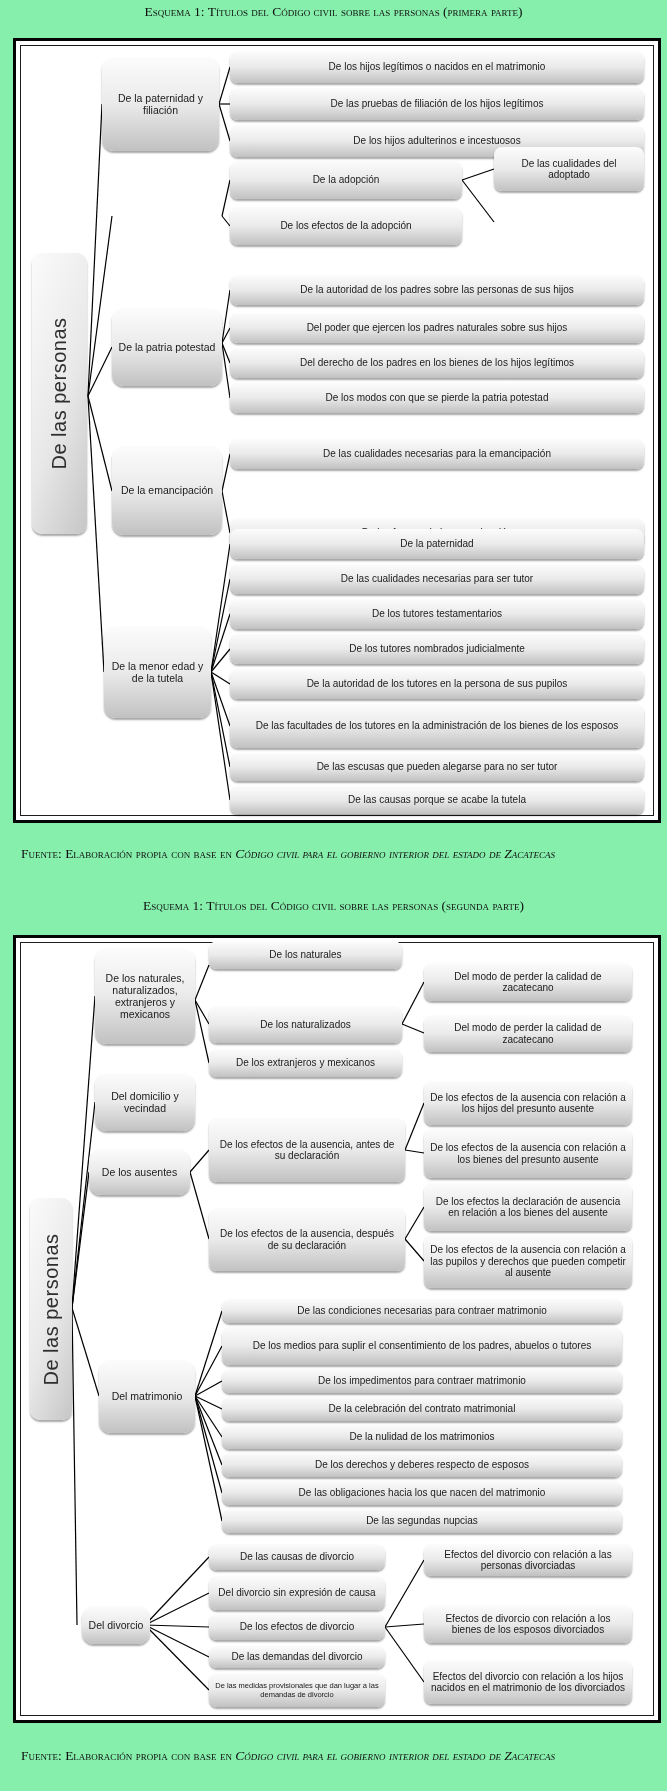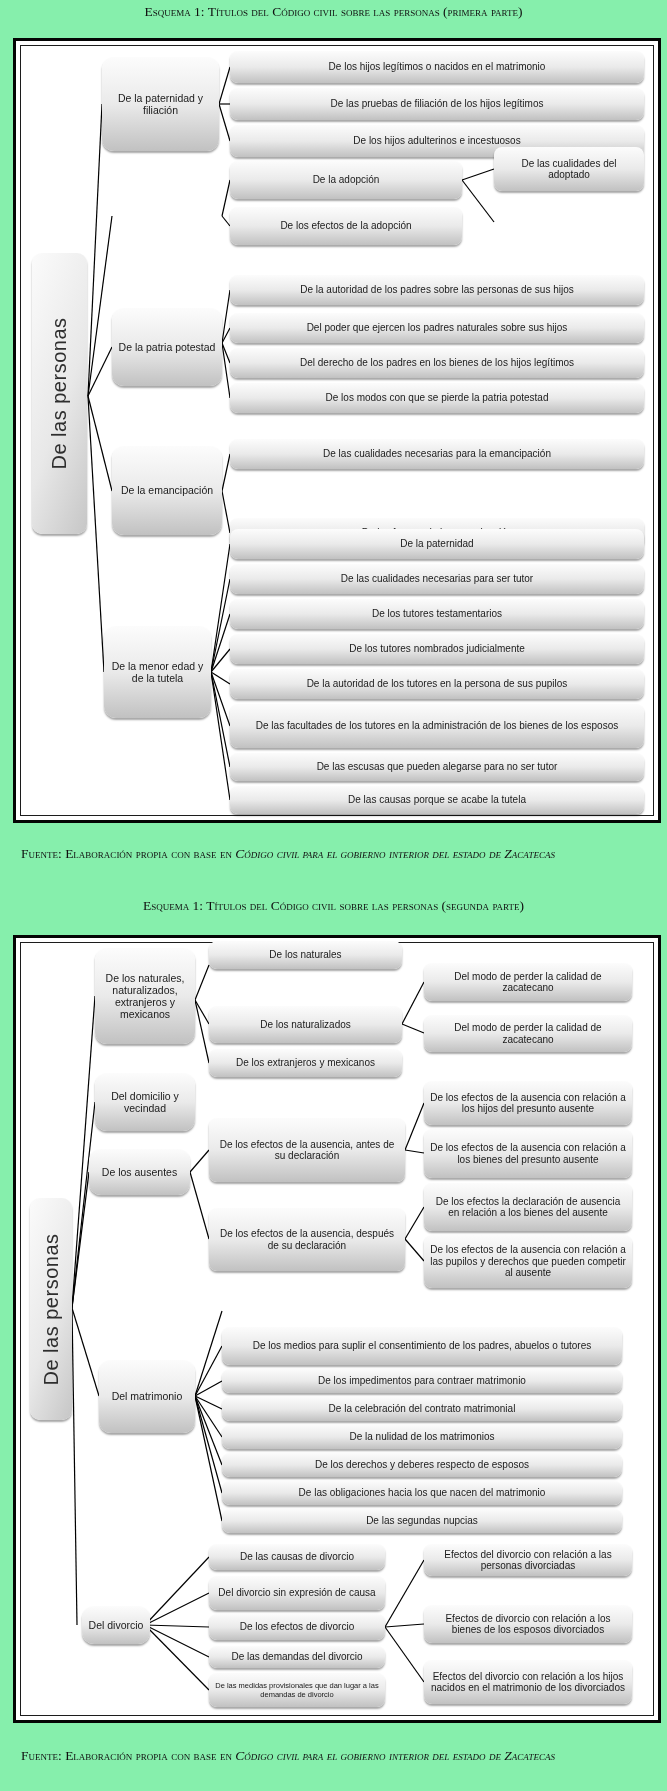--- a/index.html
+++ b/index.html
@@ -156,20 +156,21 @@
 
     <div class="node lvl2" style="left:73px;top:211px;width:101px;height:46px">De los ausentes</div>
     <div class="node" style="left:193px;top:180px;width:196px;height:64px">De los efectos de la ausencia, antes de su declaración</div>
     <div class="node" style="left:193px;top:270px;width:196px;height:63px">De los efectos de la ausencia, después de su declaración</div>
     <div class="node" style="left:408px;top:143px;width:208px;height:44px">De los efectos de la ausencia con relación a los hijos del presunto ausente</div>
     <div class="node" style="left:408px;top:191px;width:208px;height:49px">De los efectos de la ausencia con relación a los bienes del presunto ausente</div>
     <div class="node" style="left:408px;top:245px;width:208px;height:48px">De los efectos la declaración de ausencia en relación a los bienes del ausente</div>
     <div class="node" style="left:408px;top:297px;width:208px;height:53px">De los efectos de la ausencia con relación a las pupilos y derechos que pueden competir al ausente</div>
 
     <div class="node lvl2" style="left:83px;top:422px;width:96px;height:73px">Del matrimonio</div>
+    <div class="node" style="left:206px;top:361px;width:400px;height:24px">De las condiciones necesarias para contraer matrimonio</div>
     <div class="node" style="left:206px;top:389px;width:400px;height:38px">De los medios para suplir el consentimiento de los padres, abuelos o tutores</div>
     <div class="node" style="left:206px;top:431px;width:400px;height:24px">De los impedimentos para contraer matrimonio</div>
     <div class="node" style="left:206px;top:459px;width:400px;height:24px">De la celebración del contrato matrimonial</div>
     <div class="node" style="left:206px;top:487px;width:400px;height:24px">De la nulidad de los matrimonios</div>
     <div class="node" style="left:206px;top:515px;width:400px;height:24px">De los derechos y deberes respecto de esposos</div>
     <div class="node" style="left:206px;top:543px;width:400px;height:24px">De las obligaciones hacia los que nacen del matrimonio</div>
     <div class="node" style="left:206px;top:571px;width:400px;height:24px">De las segundas nupcias</div>
 
     <div class="node lvl2" style="left:66px;top:668px;width:68px;height:38px">Del divorcio</div>
     <div class="node" style="left:193px;top:606px;width:176px;height:26px">De las causas de divorcio</div>

